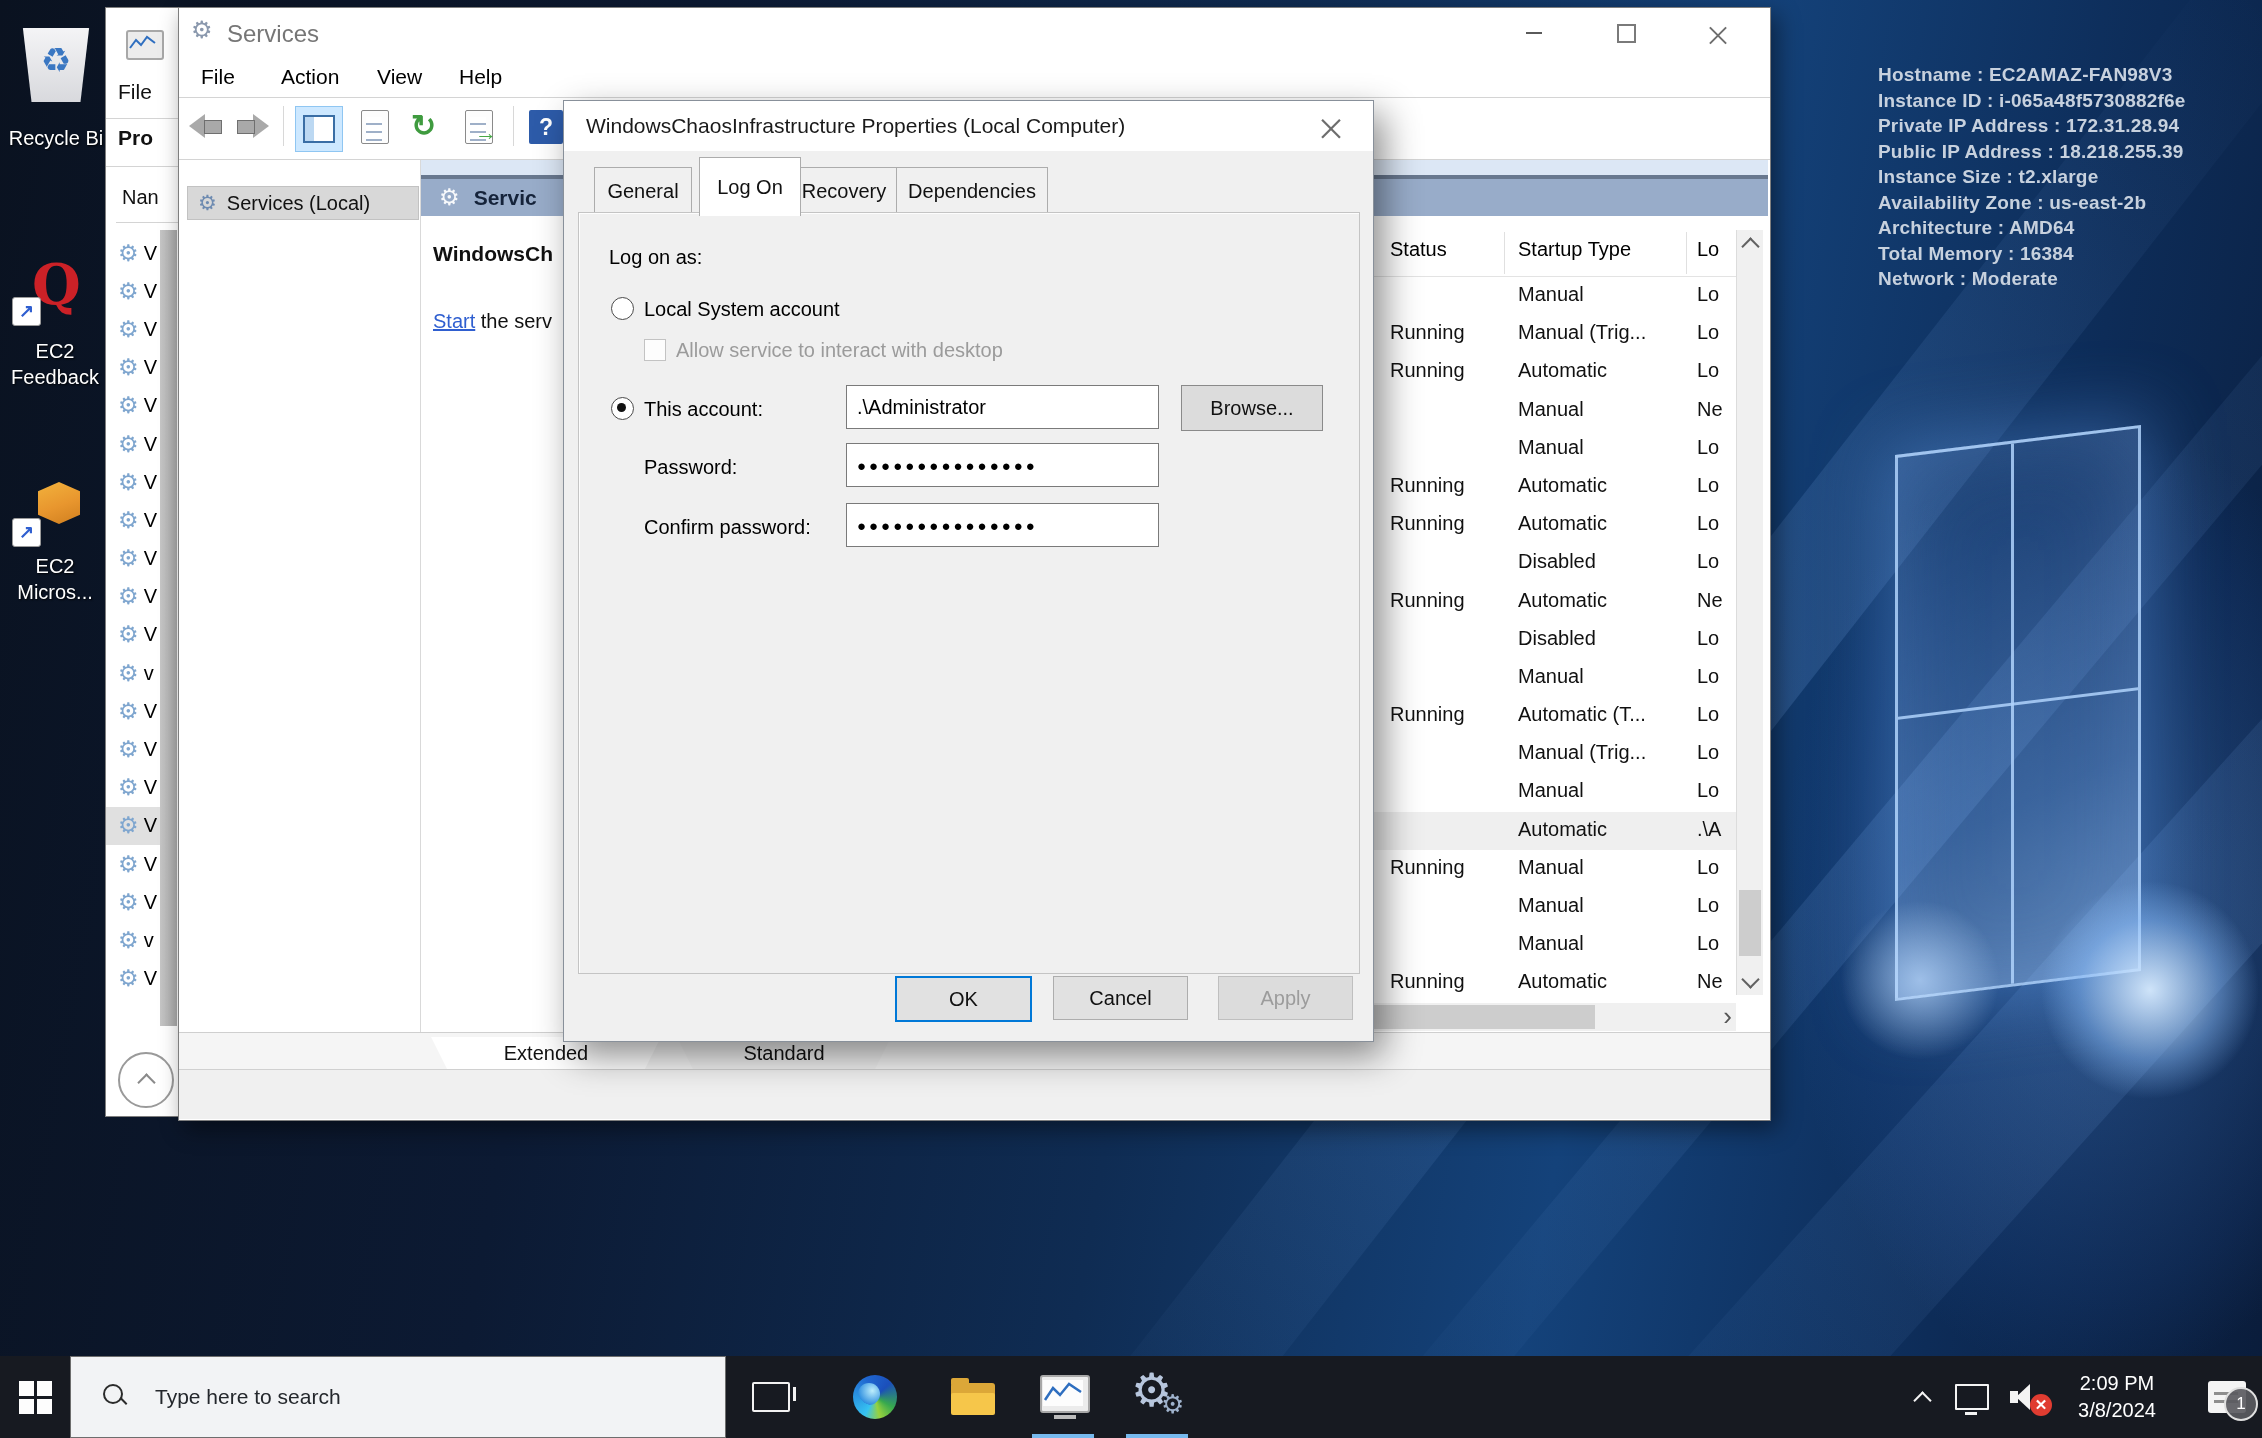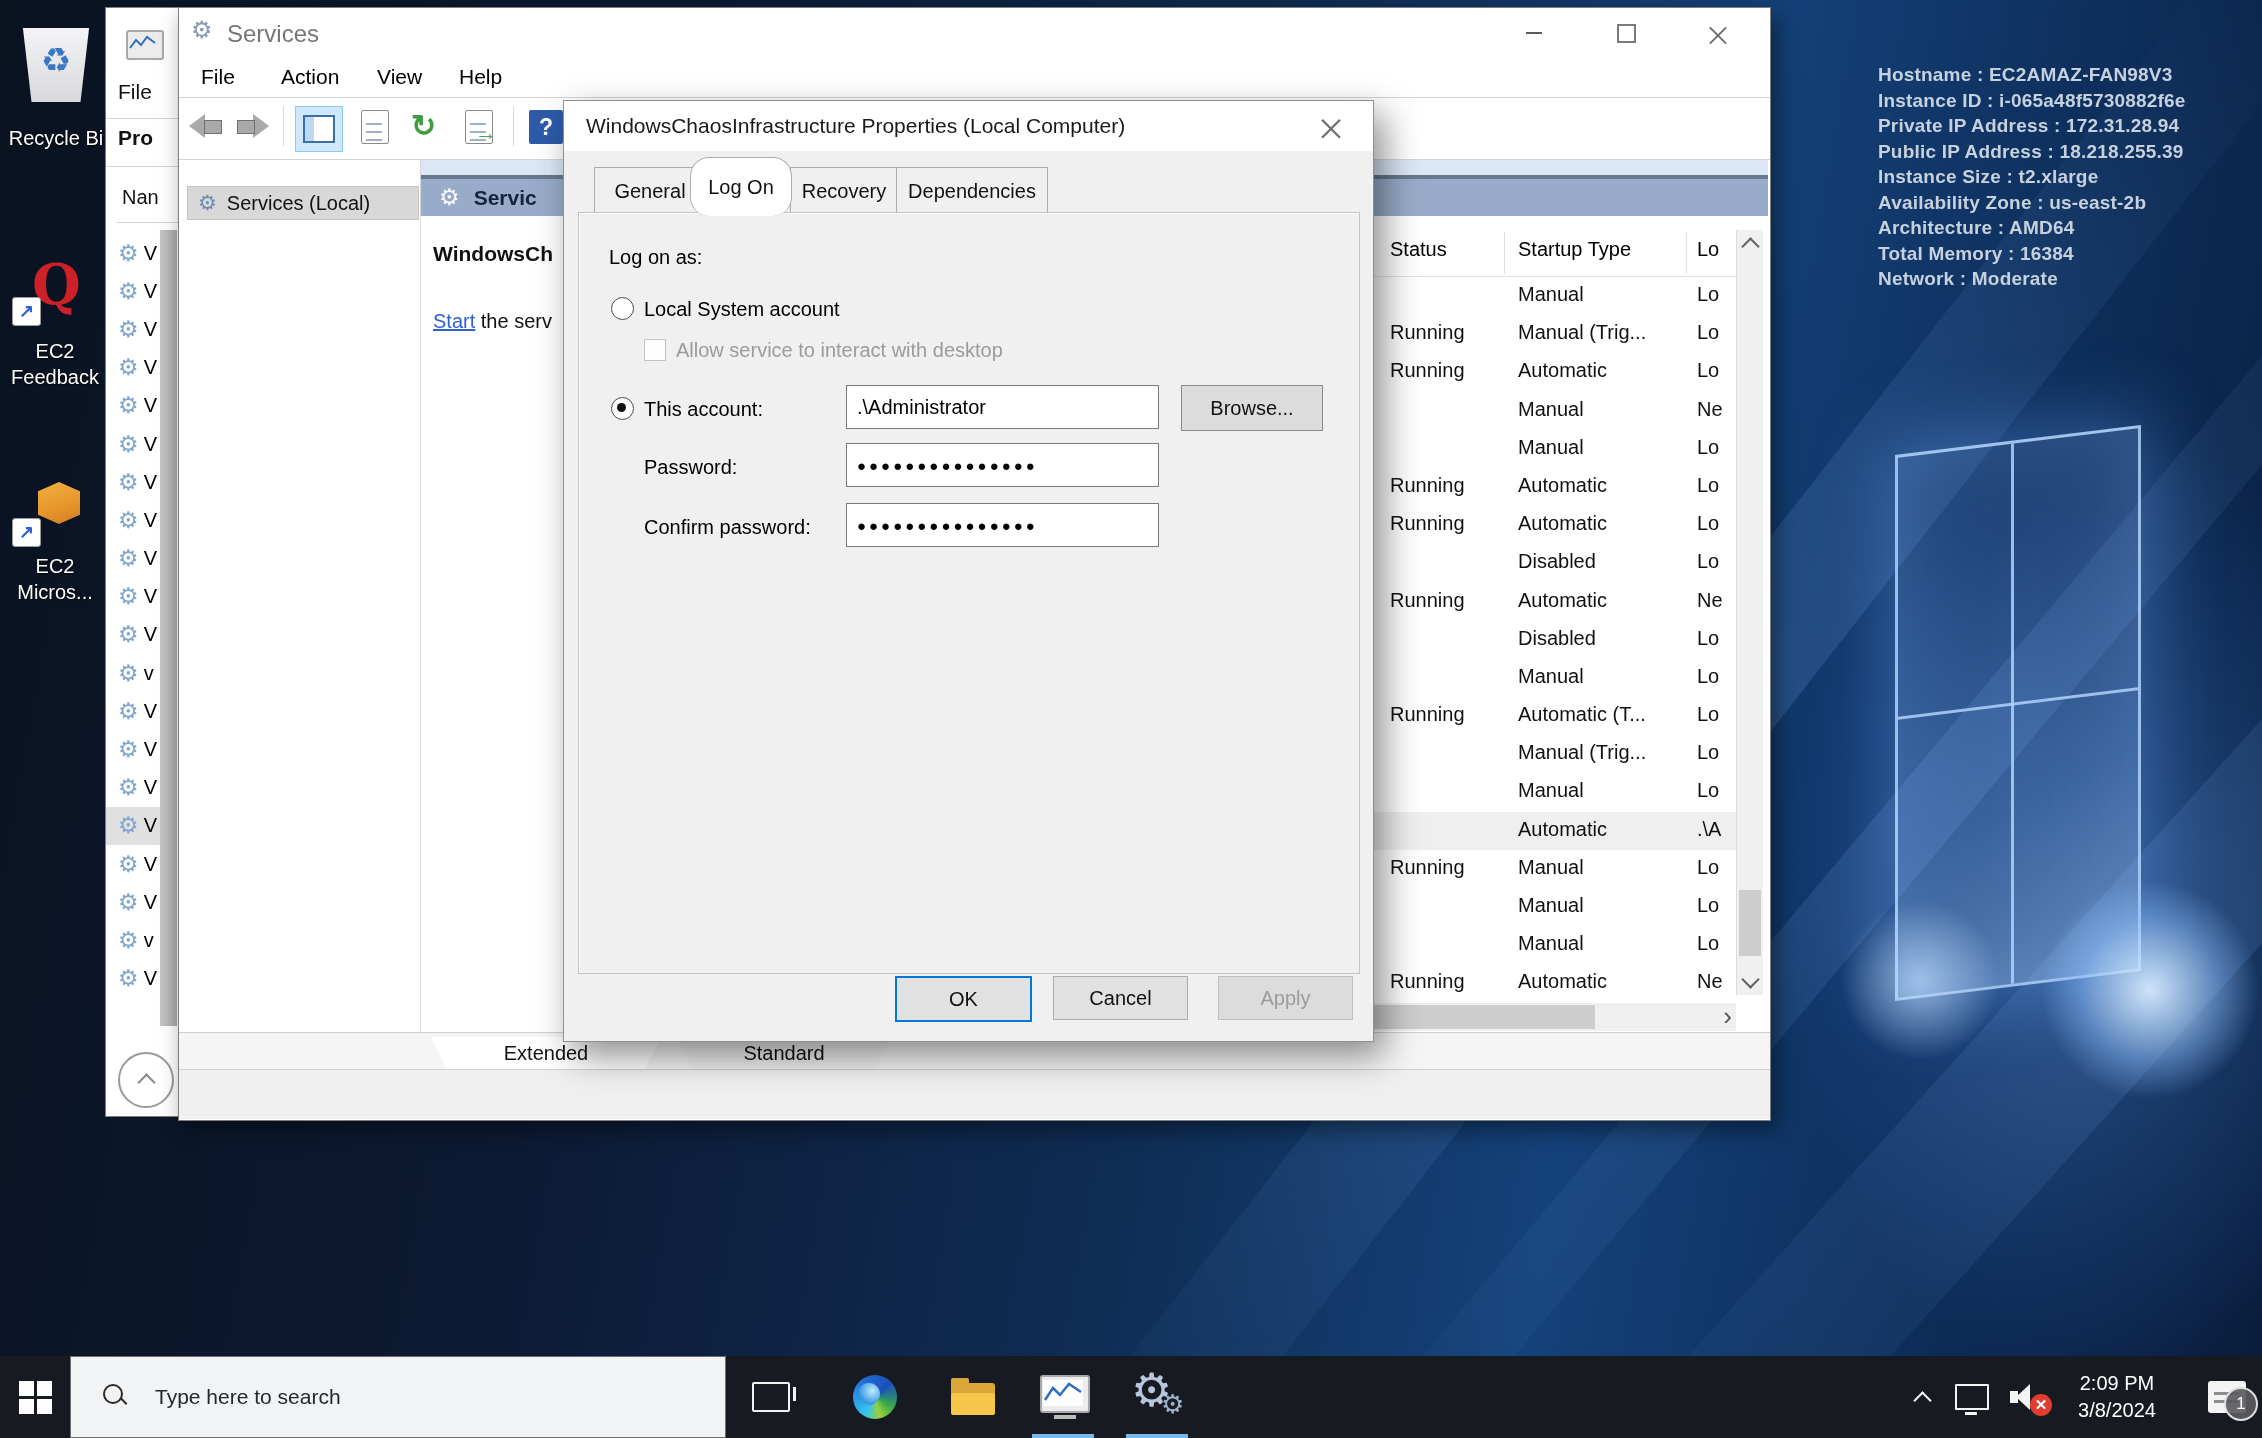--- a/index.html
+++ b/index.html
@@ -500,22 +500,22 @@
   </div>
 
   <div class="dialog">
     <div class="dlg-title">
       <span>WindowsChaosInfrastructure Properties (Local Computer)</span>
     </div>
     <div class="ctrl" style="left:742px;top:10px;">
         <div class="x-icon" style="transform:scale(1.1);"></div>
       </div>
 
-    <div class="tab" style="left:30px;width:96px;padding-left:7px;">General</div>
-    <div class="tab active" style="left:126px;width:100px;border-radius:19px;">Log On</div>
+    <div class="tab" style="left:30px;width:96px;">General</div>
+    <div class="tab active" style="left:135px;width:100px;">Log On</div>
     <div class="tab" style="left:226px;width:106px;">Recovery</div>
     <div class="tab" style="left:332px;width:150px;">Dependencies</div>
 
     <div class="tabpage"></div>
 
     <div class="flabel" style="left:45px;top:145px;">Log on as:</div>
 
     <div class="radio" style="left:47px;top:196px;"></div>
     <div class="flabel" style="left:80px;top:197px;">Local System account</div>
 

